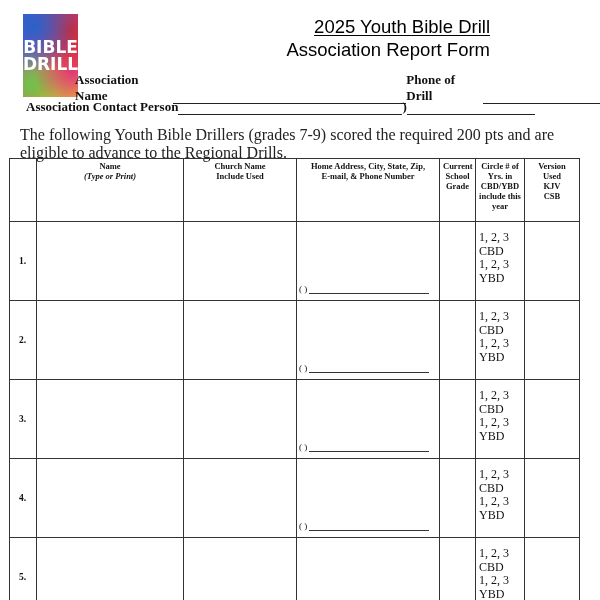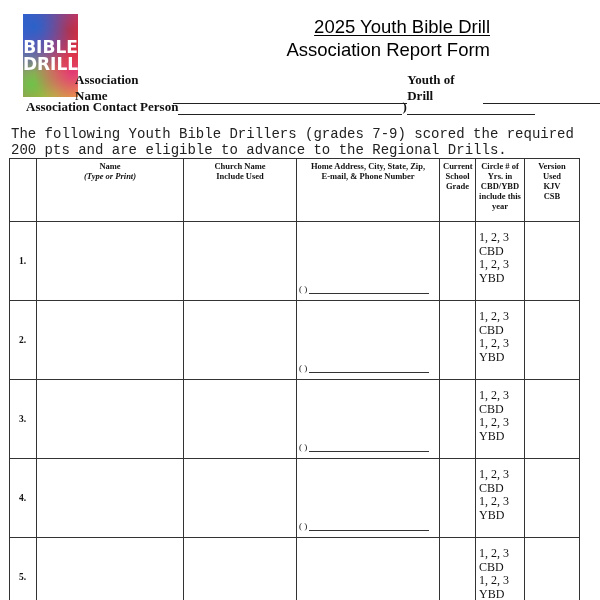--- a/index.html
+++ b/index.html
@@ -12,21 +12,21 @@
       radial-gradient(circle at 15% 85%, #6fc24a 0%, rgba(111,194,74,0) 55%),
       radial-gradient(circle at 60% 95%, #f2c531 0%, rgba(242,197,49,0) 50%),
       linear-gradient(135deg, #3a5ed0, #b24ab0 45%, #e8483c 70%, #f0b93a);
     display: flex; flex-direction: column; align-items: center; justify-content: center; margin-left: 12px; }
   .logo span { font-family: "DejaVu Sans", sans-serif; font-weight: bold; color: #fff; font-size: 17px; line-height: 17px; letter-spacing: 0px; }
   .title { position: absolute; left: 170px; width: 320px; text-align: right; font-family: "Liberation Sans", sans-serif; font-size: 18.5px; color: #000; }
   .title1 { top: 16px; text-decoration: underline; text-underline-offset: 2px; }
   .title2 { top: 39px; }
   .field-row { position: absolute; font-weight: bold; font-size: 13px; display: flex; align-items: flex-end; }
   .line { border-bottom: 1px solid #222; height: 13px; }
-  .intro { position: absolute; left: 11px; top: 126px; font-size: 14px; color: #222; font-family: Liberation Mono, monospace; }
+  .intro { position: absolute; left: 20px; top: 126px; font-size: 16px; color: #222; }
   table { position: absolute; left: 9px; top: 158px; border-collapse: collapse; width: 570px; table-layout: fixed; }
   td, th { border: 1px solid #333; vertical-align: top; padding: 3px; }
   th { font-size: 8.5px; font-weight: bold; text-align: center; height: 57px; line-height: 10px; padding-top: 2px; }
   th i { }
   td { height: 66px; position: relative; }
   .num { font-size: 9.5px; font-weight: bold; vertical-align: middle; padding-left: 9px; }
   .phone { position: absolute; left: 2px; bottom: 6px; font-size: 9px; width: 130px; display: flex; align-items: flex-end; }
   .phone .ul { flex: 1; border-bottom: 1px solid #333; margin-left: 2px; height: 9px; }
   .circle { text-align: left; font-weight: normal; font-size: 12px; line-height: 13.5px; padding-top: 9px; }
 </style>
@@ -37,21 +37,21 @@
   <span>BIBLE</span>
   <span>DRILL</span>
 </div>
 
 <div class="title title1">2025 Youth Bible Drill</div>
 <div class="title title2">Association Report Form</div>
 
 <div class="field-row" style="left:75px; top:72px;">
   <span>Association Name</span>
   <span class="line" style="width:236px;"></span>
-  <span>Youth of Drill</span>
+  <span>Phone of Drill</span>
   <span class="line" style="width:118px;"></span>
 </div>
 
 <div class="field-row" style="left:26px; top:99px;">
   <span>Association Contact Person</span>
   <span class="line" style="width:194px;"></span>
   <span class="line" style="width:30px;"></span>
   <span>)</span>
   <span class="line" style="width:128px;"></span>
 </div>

